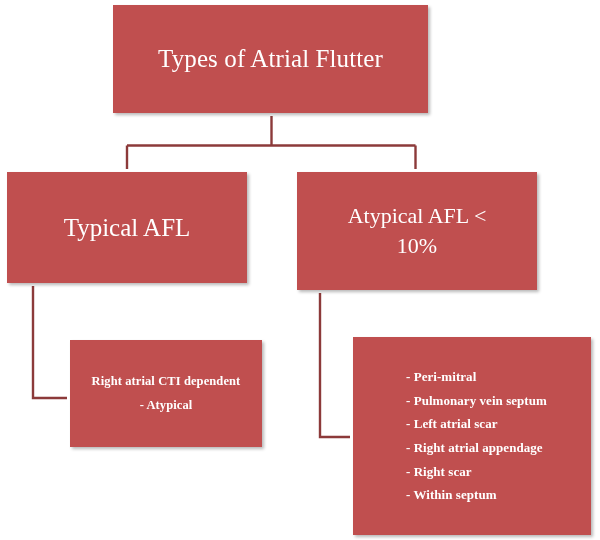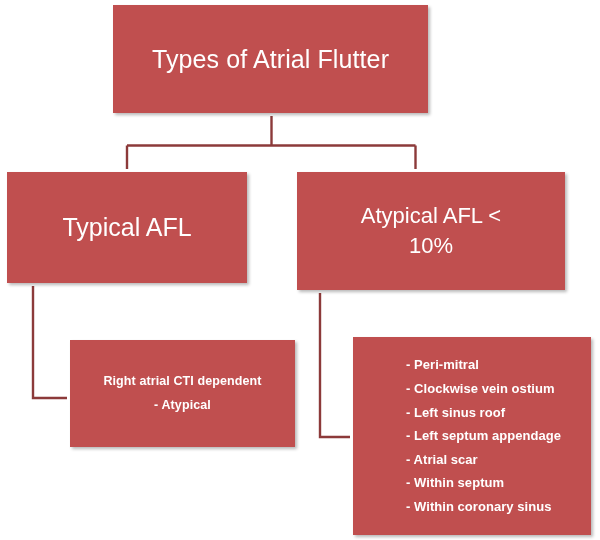--- a/index.html
+++ b/index.html
@@ -16,20 +16,21 @@
     font-family: "Liberation Sans", sans-serif;
     -webkit-font-smoothing: antialiased;
   }
 
   #diagram {
     position: absolute;
     left: 0;
     top: 0;
     width: 600px;
     height: 540px;
+    font-family: Liberation Serif, serif;
   }
 
   
   #connectors {
     position: absolute;
     left: 0;
     top: 0;
     width: 600px;
     height: 540px;
     z-index: 1;
@@ -83,36 +84,36 @@
   #node-typical .line {
     text-align: center;
     font-size: 25px;
     font-weight: 400;
     line-height: 1.42;
   }
 
   #node-atypical {
     left: 297px;
     top: 172px;
-    width: 268px;
+    width: 240px;
     height: 118px;
     align-items: center;
   }
   #node-atypical .line {
     text-align: center;
     font-size: 22px;
     font-weight: 400;
     line-height: 1.36;
   }
 
   
   #node-cti {
     left: 70px;
     top: 340px;
-    width: 225px;
+    width: 192px;
     height: 107px;
     align-items: center;
     padding: 0 16px;
   }
   #node-cti .line {
     text-align: center;
     font-size: 12.5px;
     font-weight: 700;
     line-height: 1.86;
     letter-spacing: 0.1px;
@@ -172,21 +173,20 @@
     <span class="line">10%</span>
   </div>
 
   <div class="node" id="node-cti">
     <span class="line">Right atrial CTI dependent</span>
     <span class="line">- Atypical</span>
   </div>
 
   <div class="node" id="node-sites">
     <span class="line">- Peri-mitral</span>
-    <span class="line">- Clockwise vein ostium</span>
-    <span class="line">- Left sinus roof</span>
-    <span class="line">- Left septum appendage</span>
-    <span class="line">- Atrial scar</span>
+    <span class="line">- Pulmonary vein septum</span>
+    <span class="line">- Left atrial scar</span>
+    <span class="line">- Right atrial appendage</span>
+    <span class="line">- Right scar</span>
     <span class="line">- Within septum</span>
-    <span class="line">- Within coronary sinus</span>
   </div>
 
 </div>
 
 </body></html>

